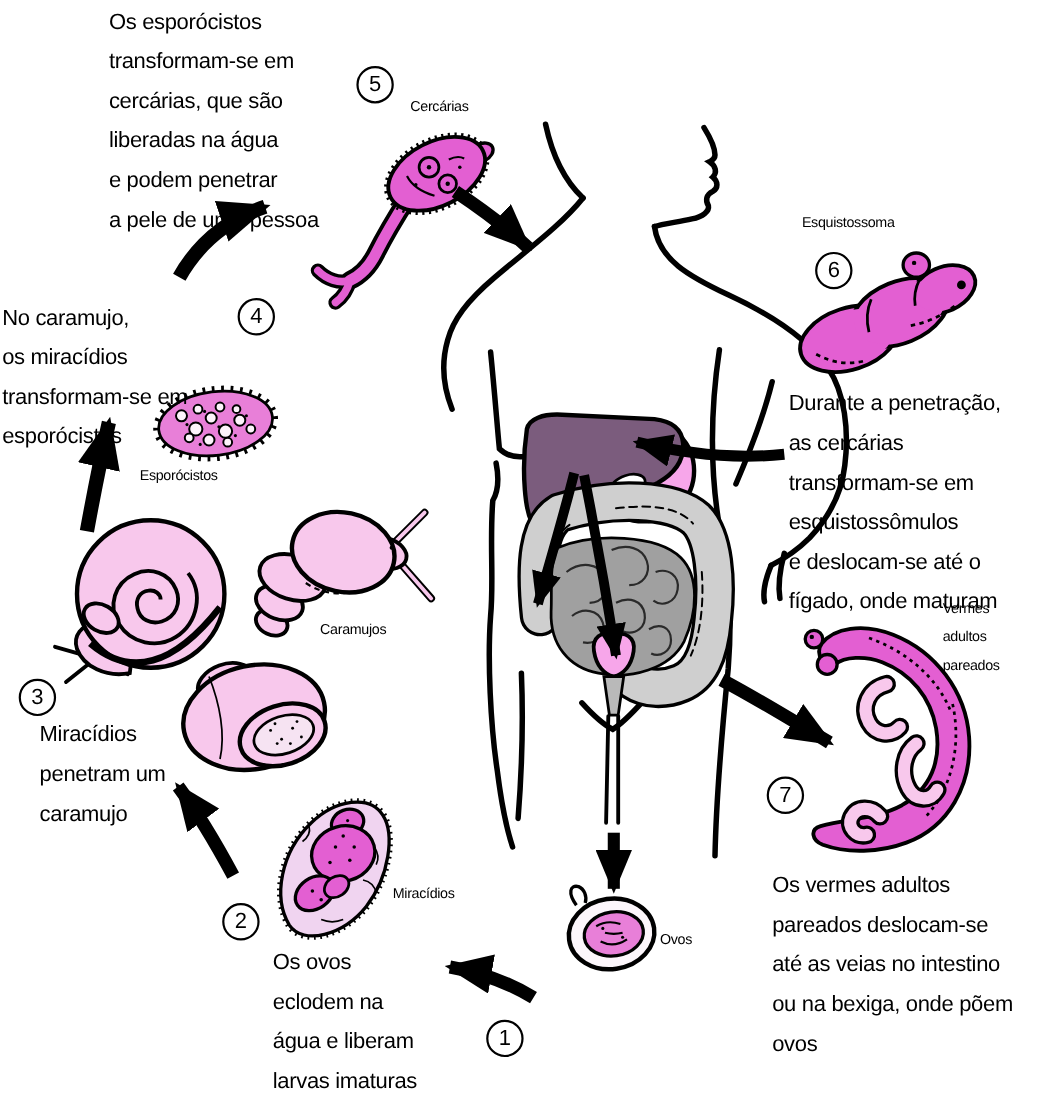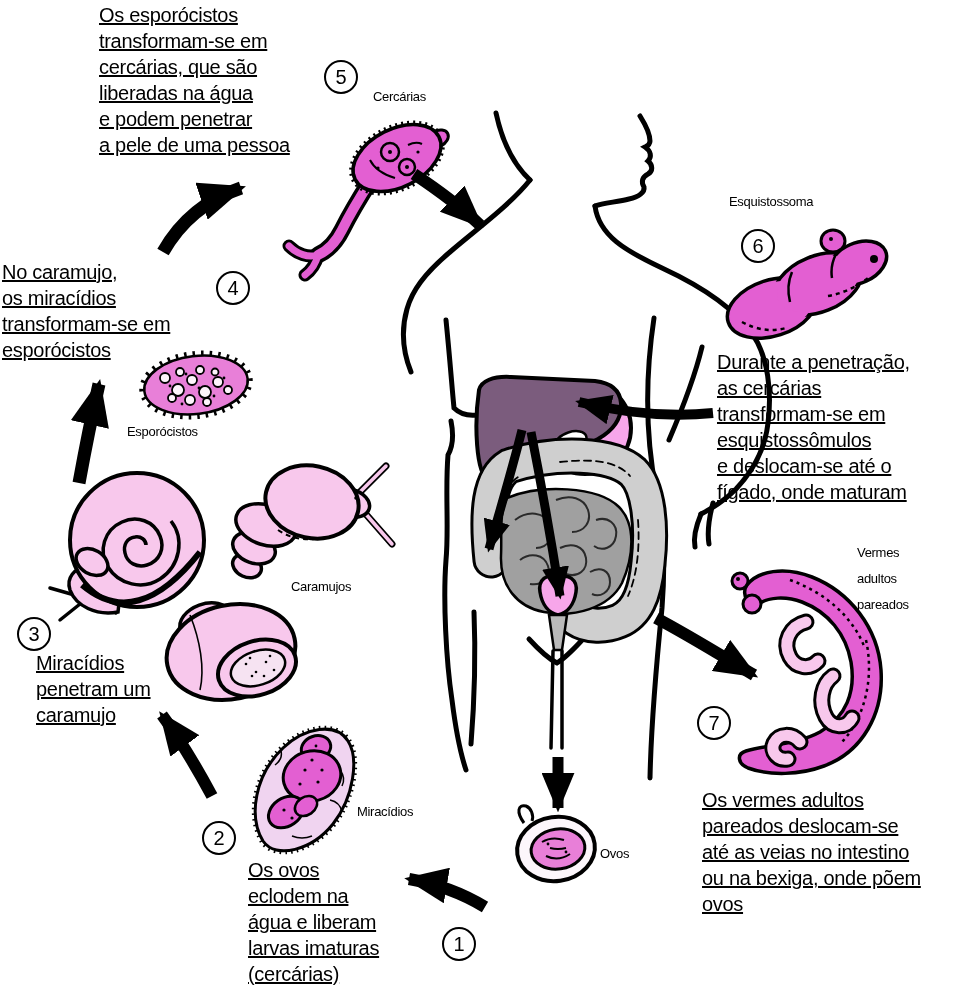--- a/index.html
+++ b/index.html
@@ -11,21 +11,21 @@
     --stomach-pink:#f7a6ea;
     --colon-gray:#cfcfcf;
     --intestine-gray:#a0a0a0;
     --background:#ffffff;
     --ink:#000000;
   }
   html,body{margin:0;padding:0;background:#fff;}
   #stage{position:relative;width:960px;height:1000px;background:var(--background);
          font-family:"Liberation Sans", sans-serif;color:var(--ink);overflow:hidden;}
   #art{position:absolute;left:0;top:0;}
-  .txt{position:absolute;white-space:pre-line;font-size:20px;line-height:26px;letter-spacing:-0.3px;text-decoration:underline;}
+  .txt{position:absolute;white-space:pre-line;font-size:20px;line-height:36px;letter-spacing:-0.3px;}
   .lbl{position:absolute;white-space:pre-line;font-size:13px;line-height:26px;letter-spacing:-0.3px;}
   .stepnum{position:absolute;width:30px;height:30px;border:2.5px solid #000;border-radius:50%;
            background:#fff;display:flex;align-items:center;justify-content:center;
            font-size:20px;line-height:1;}
   
   .f-worm{fill:var(--worm-magenta);} .f-lp{fill:var(--light-pink);} .f-pp{fill:var(--pale-pink);}
   .f-sp{fill:var(--sporocyst-pink);} .f-liver{fill:var(--liver-purple);} .f-stom{fill:var(--stomach-pink);} .f-int{fill:var(--intestine-gray);}
   .s-worm{stroke:var(--worm-magenta);} .s-lp{stroke:var(--light-pink);} .s-colon{stroke:var(--colon-gray);}
 </style>
 </head>
@@ -259,30 +259,30 @@
 transformam-se em
 cercárias, que são
 liberadas na água
 e podem penetrar
 a pele de uma pessoa</div>
   <div class="stepnum" style="left:324px;top:60px;">
       <span>5</span>
     </div>
   <div class="lbl" style="left:373px;top:84px;">Cercárias</div>
 
-  <div class="txt" style="left:2px;top:259px;width:240px;">No caramujo,
+  <div class="txt" style="left:2px;top:271px;width:240px;">No caramujo,
 os miracídios
 transformam-se em
 esporócistos</div>
   <div class="stepnum" style="left:216px;top:271px;">
       <span>4</span>
     </div>
   <div class="lbl" style="left:127px;top:419px;">Esporócistos</div>
 
-  <div class="lbl" style="left:291px;top:574px;">Caramujos</div>
+  <div class="lbl" style="left:291px;top:559px;">Caramujos</div>
   <div class="stepnum" style="left:17px;top:617px;">
       <span>3</span>
     </div>
   <div class="txt" style="left:36px;top:650px;width:180px;">Miracídios
 penetram um
 caramujo</div>
 
   <div class="stepnum" style="left:202px;top:821px;">
       <span>2</span>
     </div>

